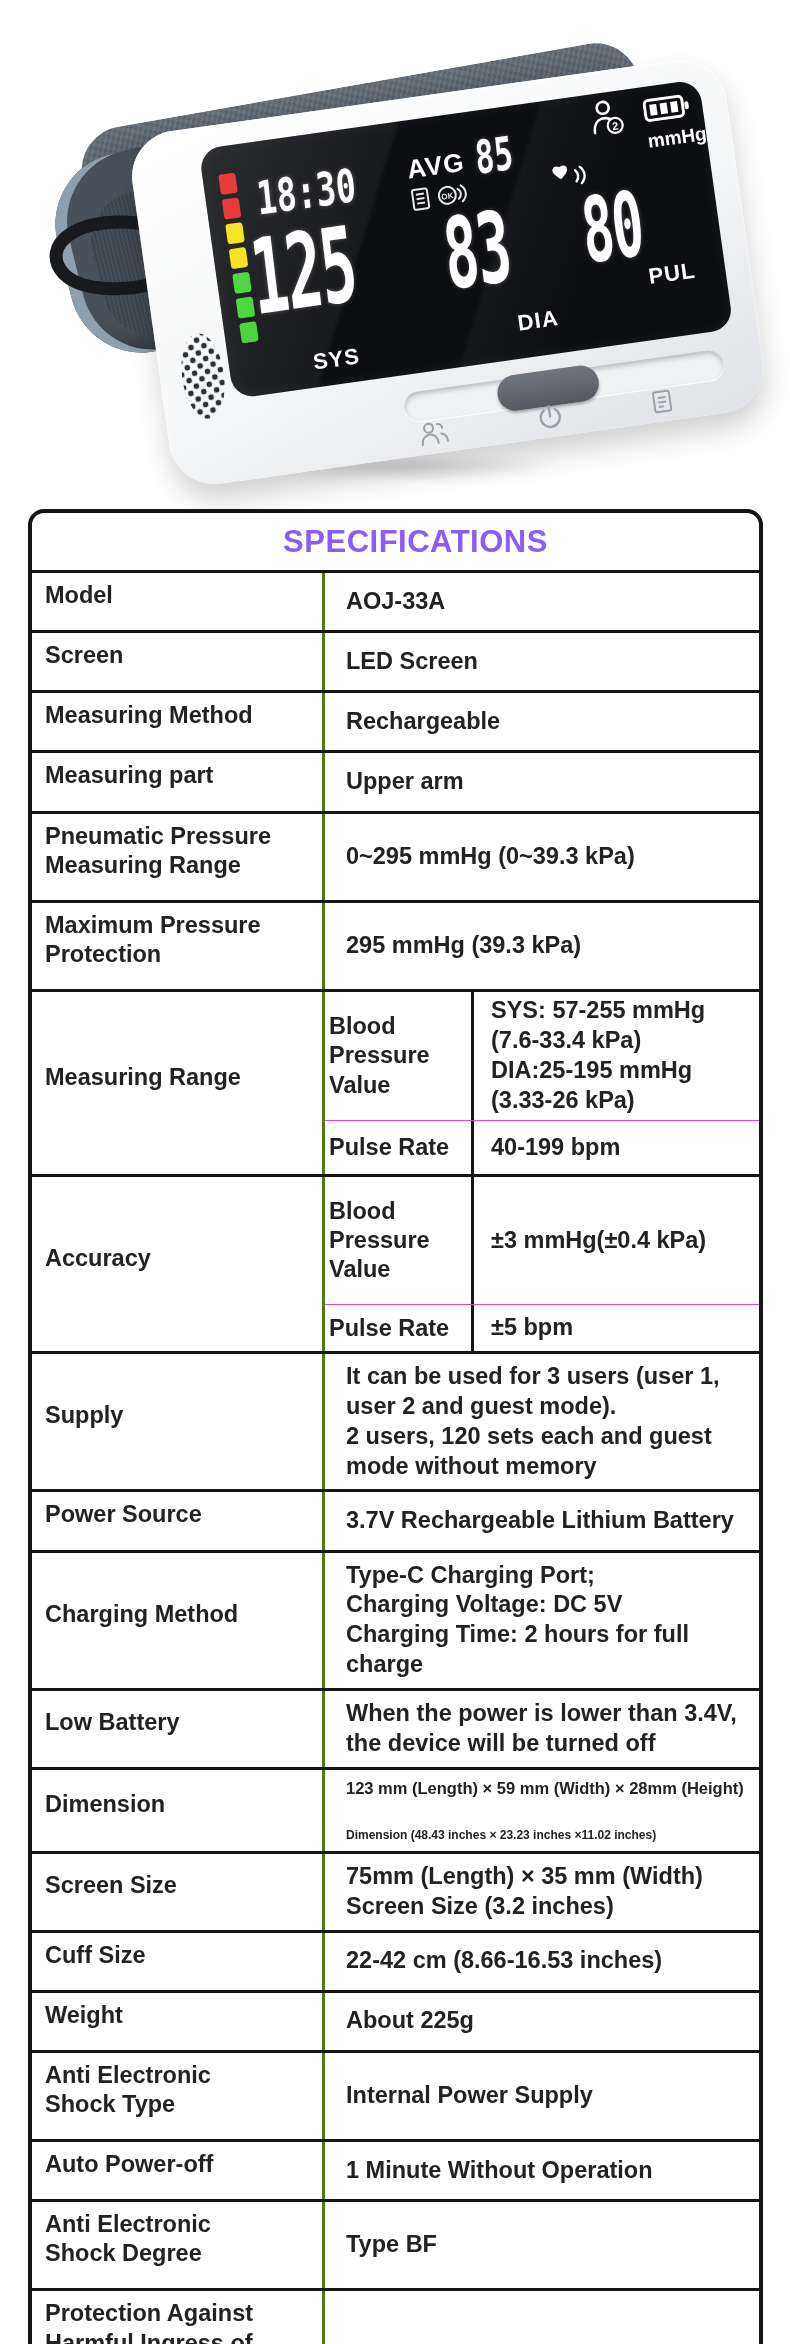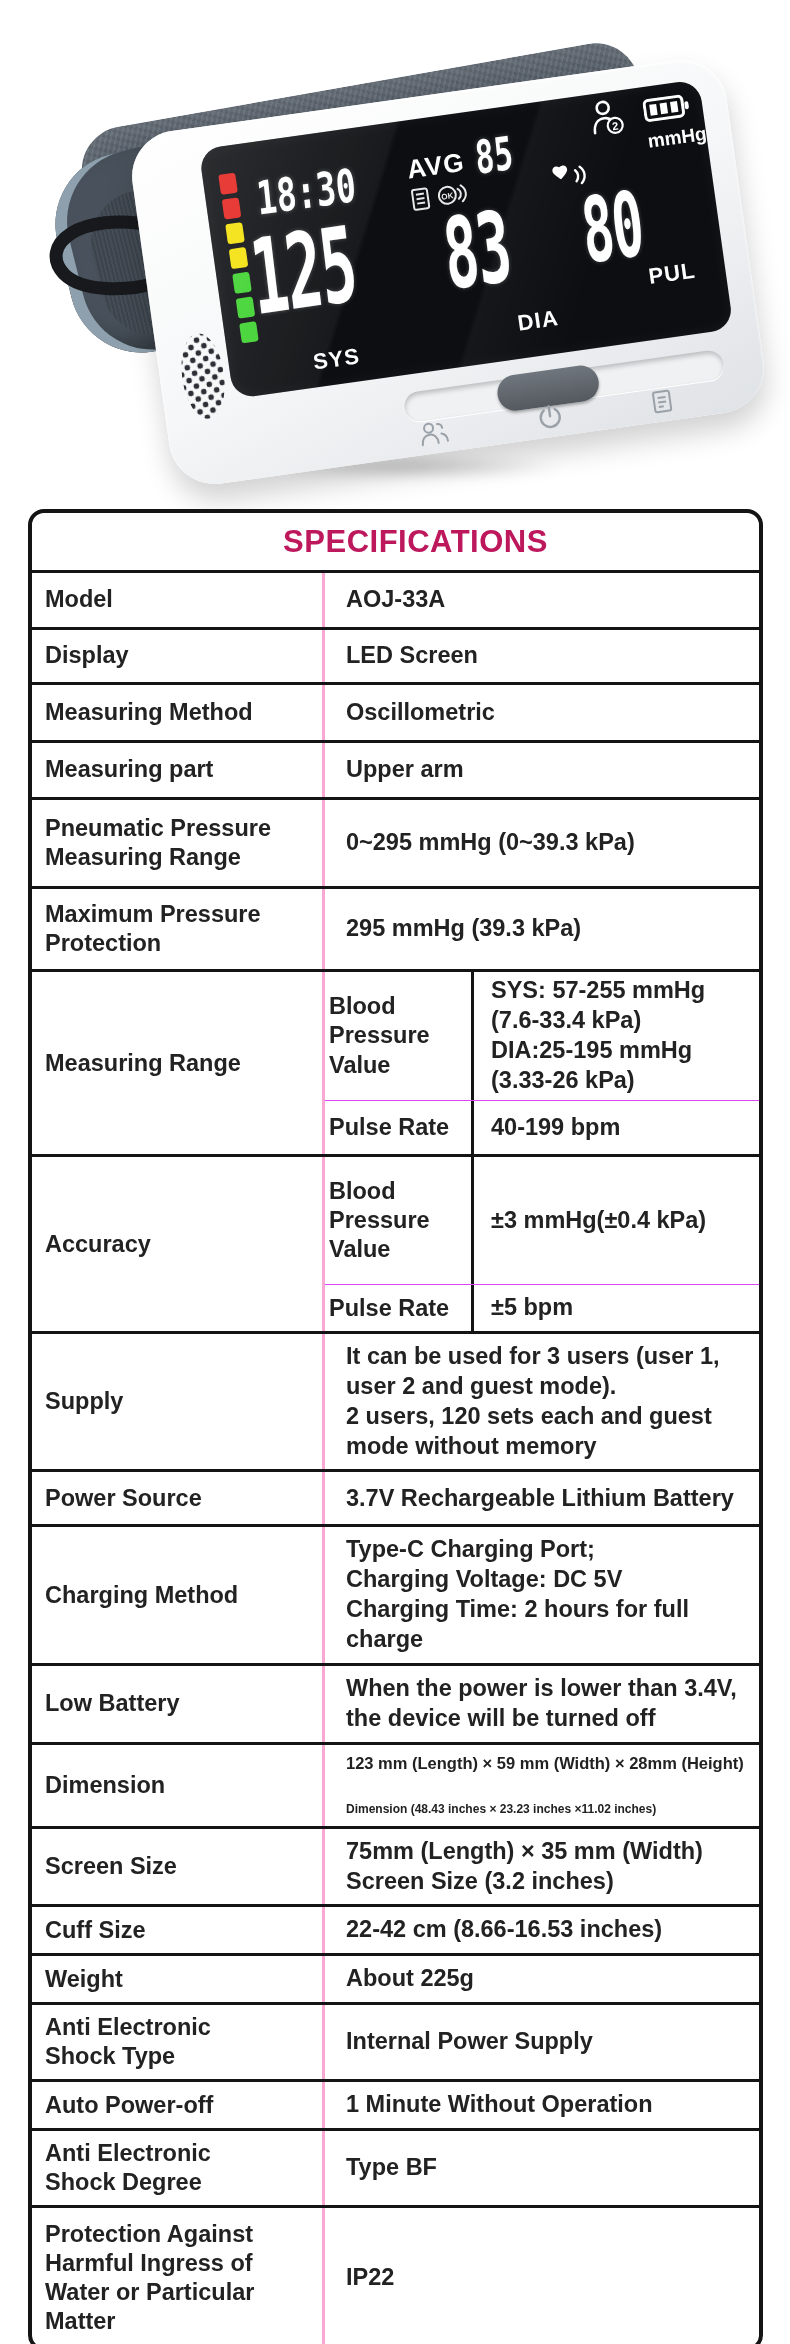--- a/index.html
+++ b/index.html
@@ -66,24 +66,24 @@
   .btn-icons{position:absolute;left:248px;top:322px;width:260px;display:flex;justify-content:space-between;align-items:center;}
   .speaker{position:absolute;left:22px;top:204px;width:42px;height:86px;border-radius:50%;
     background-image:radial-gradient(#2c3036 2.6px,rgba(0,0,0,0) 3.2px),
                      radial-gradient(#2c3036 2.6px,rgba(0,0,0,0) 3.2px);
     background-size:13px 13px;background-position:0 0,6.5px 6.5px;}
 
   
   .spec-table{position:absolute;left:28px;top:509px;width:727px;
     border:4px solid #141414;border-radius:16px;background:#fff;overflow:hidden;}
   .thead{min-height:57px;display:flex;align-items:center;justify-content:center;
-    font-size:31px;font-weight:bold;letter-spacing:.5px;color:#be185d;margin-left:40px;}
+    font-size:31px;font-weight:bold;letter-spacing:.5px;color:#8b5cf6;margin-left:40px;}
   .trow{display:flex;border-top:3px solid #141414;}
-  .lcell{flex:0 0 293px;width:293px;border-right:3px solid #f9a8d4;display:flex;align-items:center;
-    padding:8px 8px 8px 13px;font-size:23.5px;font-weight:bold;line-height:1.24;
+  .lcell{flex:0 0 293px;width:293px;border-right:3px solid #4d7c0f;display:flex;align-items:center;
+    padding:8px 8px 20px 13px;font-size:23.5px;font-weight:bold;line-height:1.24;
     white-space:pre-line;box-sizing:border-box;color:#222;}
   .vcell{flex:1;display:flex;align-items:center;padding:8px 8px 8px 21px;
     font-size:23.5px;font-weight:bold;line-height:1.27;white-space:pre-line;
     box-sizing:border-box;color:#222;}
   .vcell.col{flex-direction:column;align-items:flex-start;justify-content:center;gap:29px;}
   .dim1{font-size:16.5px;font-weight:bold;}
   .dim2{font-size:12px;font-weight:bold;}
   .subtable{flex:1;display:flex;flex-direction:column;}
   .subrow{display:flex;flex:1;}
   .subrow + .subrow{border-top:1px solid #d946ef;}
@@ -206,26 +206,26 @@
 </div>
 
 <div class="spec-table">
   <div class="thead">SPECIFICATIONS</div>
 
   <div class="trow" style="min-height:54px">
     <div class="lcell">Model</div>
     <div class="vcell">AOJ-33A</div>
   </div>
   <div class="trow" style="min-height:52px">
-    <div class="lcell">Display</div>
+    <div class="lcell">Screen</div>
     <div class="vcell">LED Screen</div>
   </div>
   <div class="trow" style="min-height:55px">
     <div class="lcell">Measuring Method</div>
-    <div class="vcell">Oscillometric</div>
+    <div class="vcell">Rechargeable</div>
   </div>
   <div class="trow" style="min-height:54px">
     <div class="lcell">Measuring part</div>
     <div class="vcell">Upper arm</div>
   </div>
   <div class="trow" style="min-height:86px">
     <div class="lcell">Pneumatic Pressure
 Measuring Range</div>
     <div class="vcell">0~295 mmHg (0~39.3 kPa)</div>
   </div>

